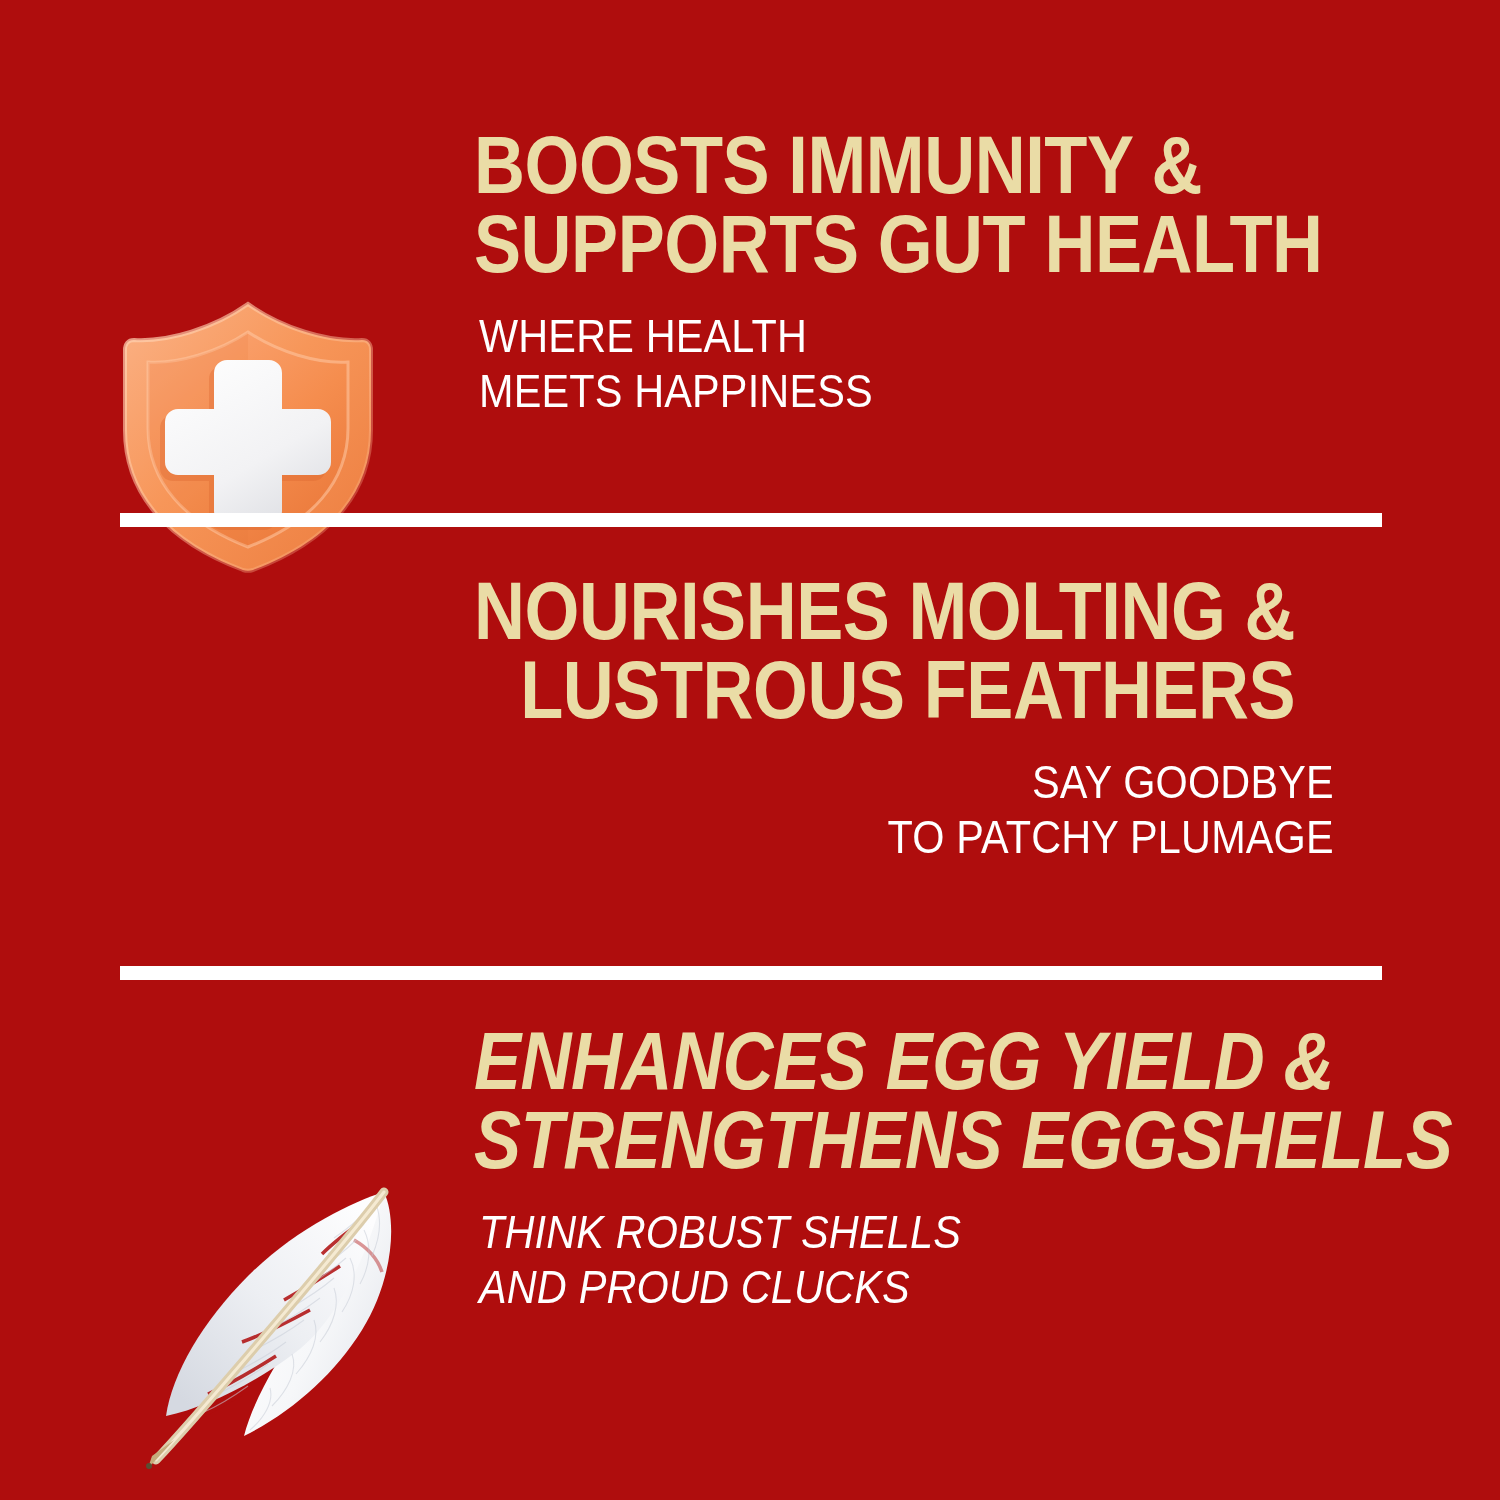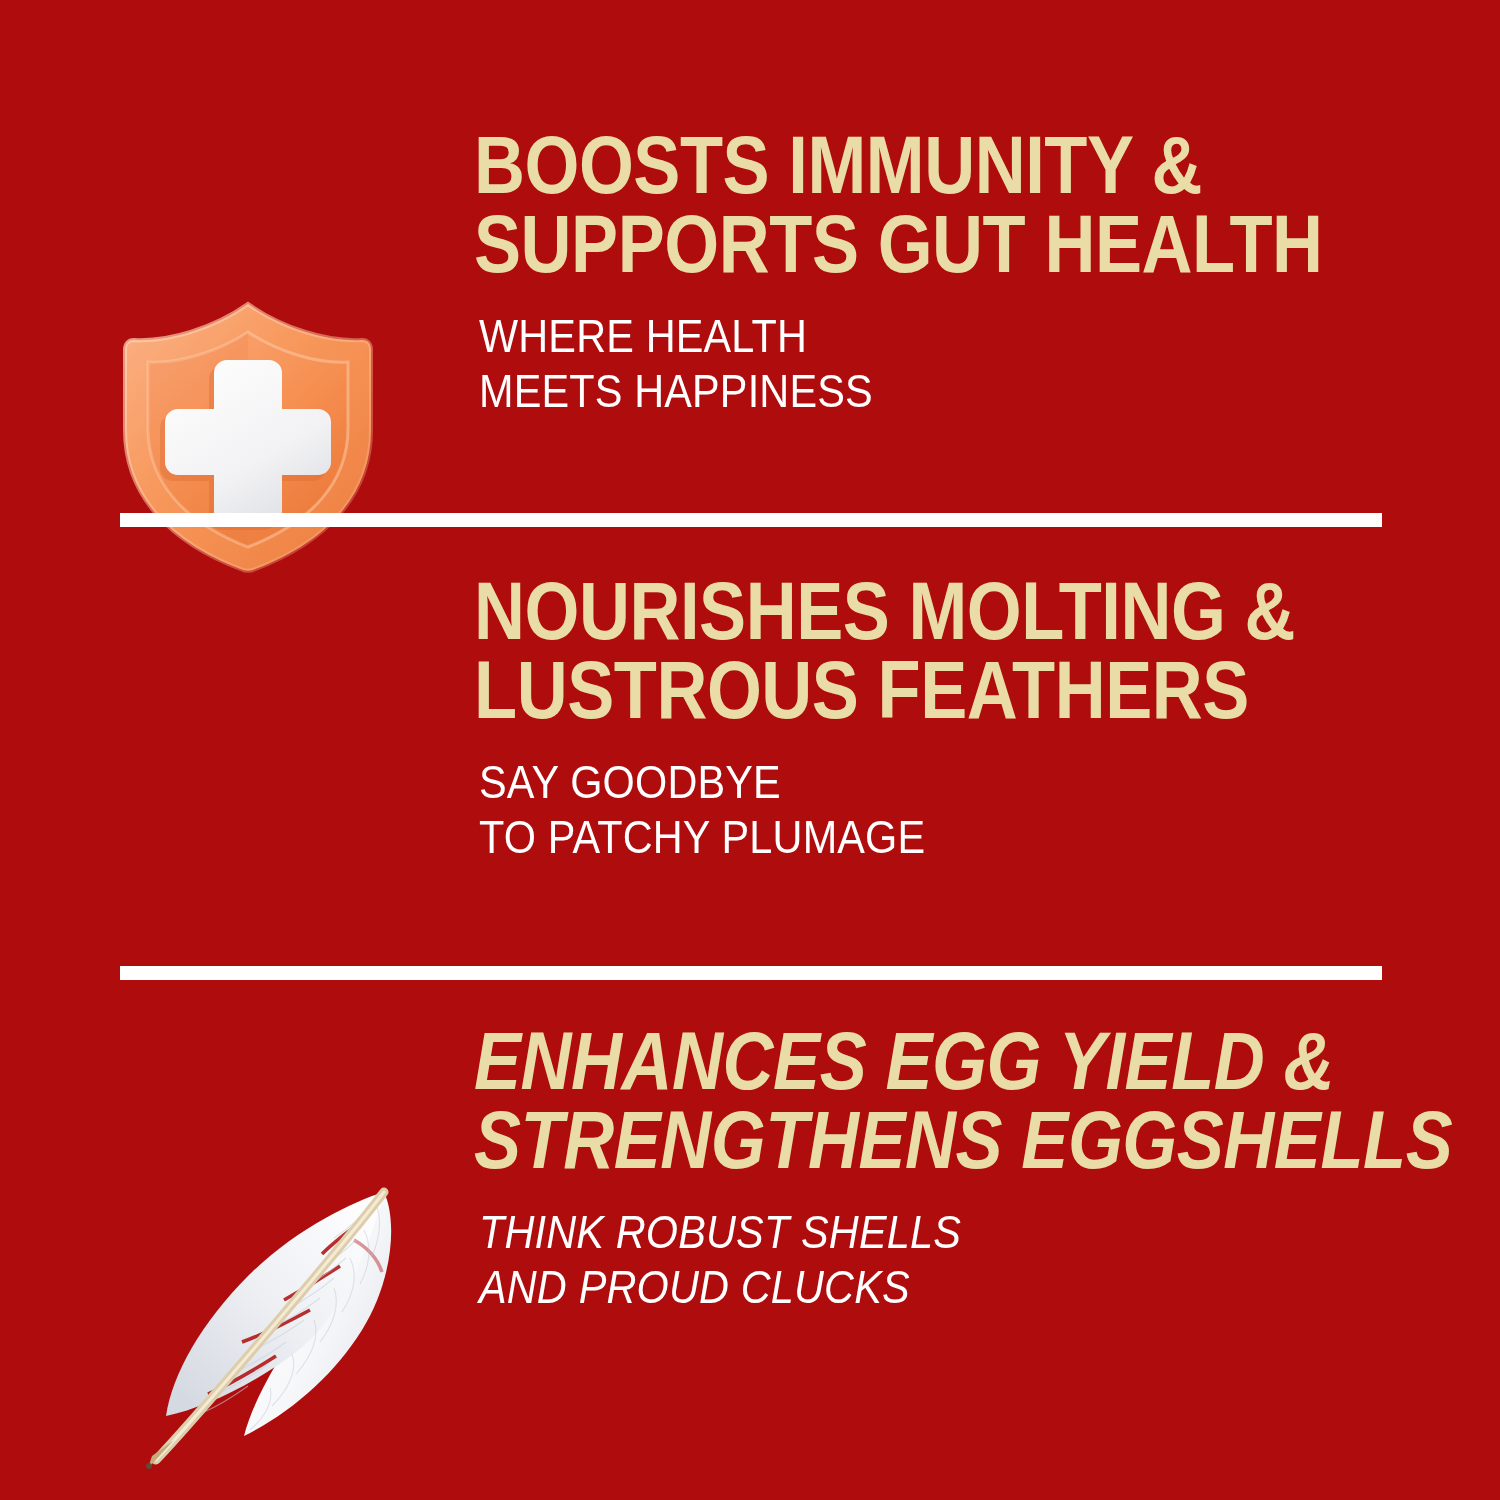--- a/index.html
+++ b/index.html
@@ -84,21 +84,21 @@
 
   svg { display: block; overflow: visible; }
 
   
   #feature-1 { top: 126px; }
   #feature-1 .text-slot { margin-left: 474px; }
   #feature-1 .headline { margin-top: 0px; }
   #feature-1 .subline { margin-top: 26px; margin-left: 5px; }
 
   #feature-2 { top: 572px; }
-  #feature-2 .text-slot { margin-left: 474px; }
+  #feature-2 .text-slot { margin-left: 474px; text-align: right; }
   #feature-2 .subline { margin-top: 26px; margin-left: 5px; }
 
   #feature-3 { top: 1022px; font-style: italic; }
   #feature-3 .text-slot { margin-left: 474px; }
   #feature-3 .subline { margin-top: 26px; margin-left: 5px; }
 </style>
 </head>
 <body>
 
 <div class="page">

